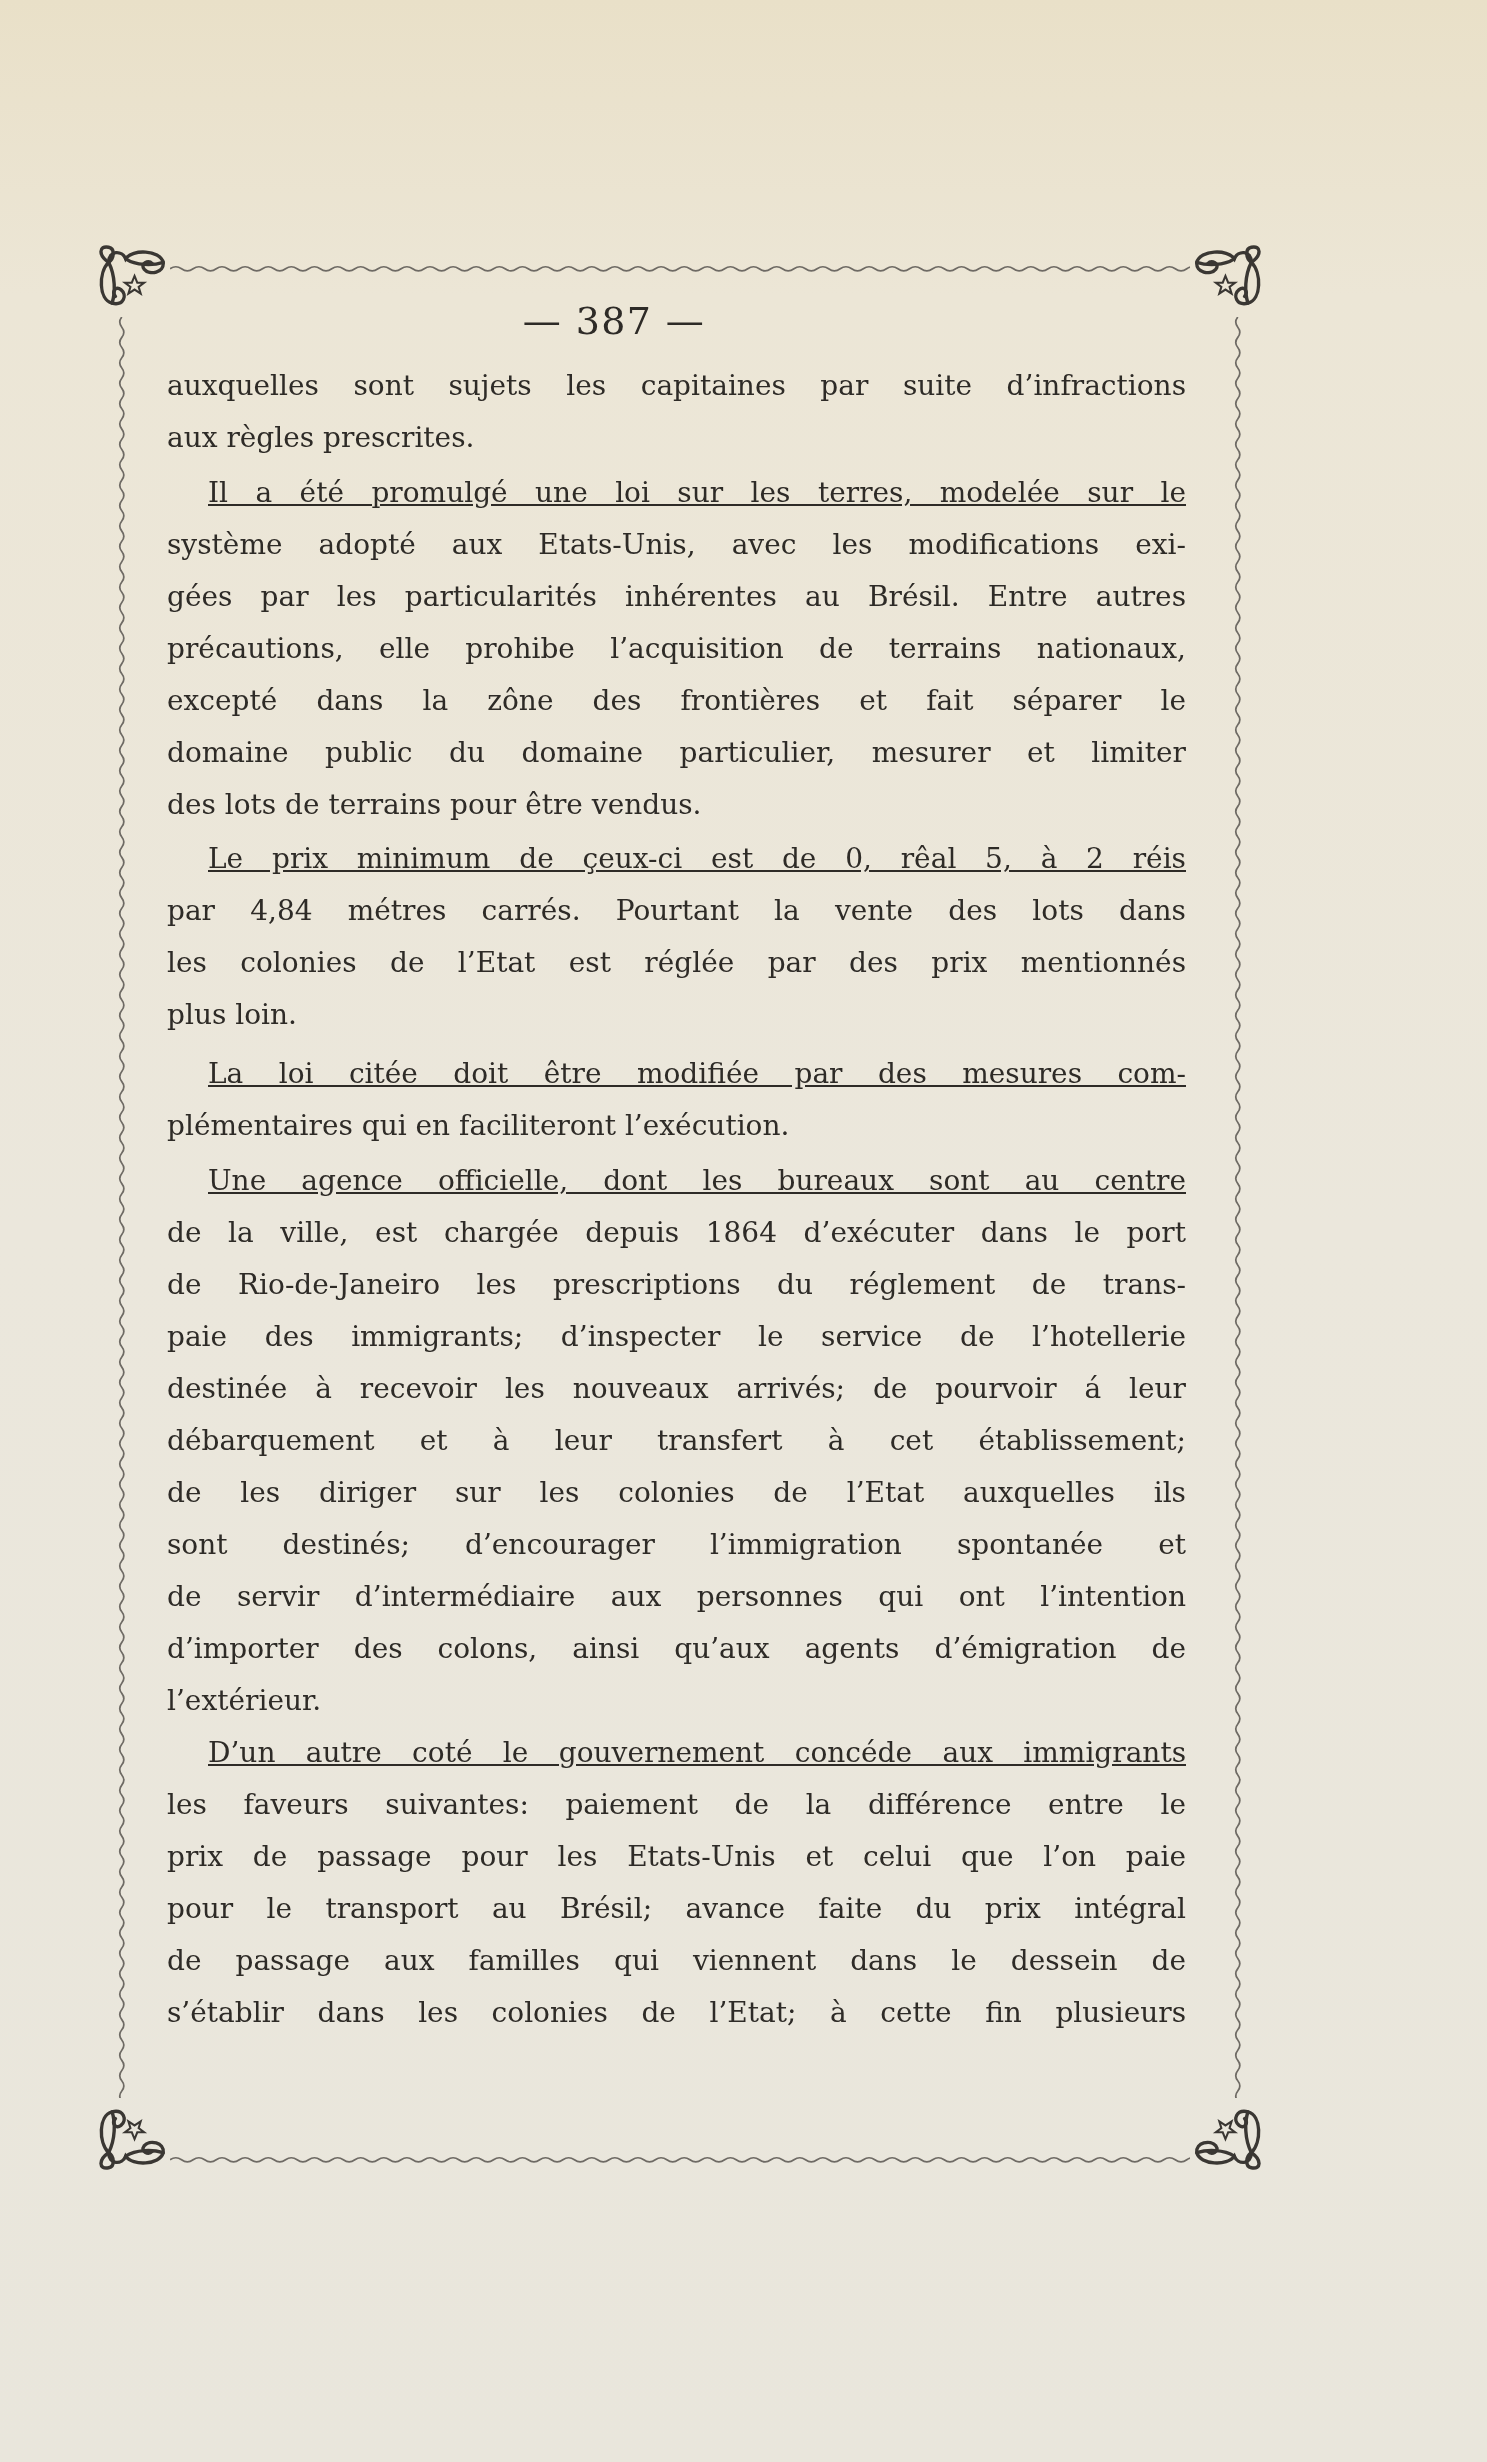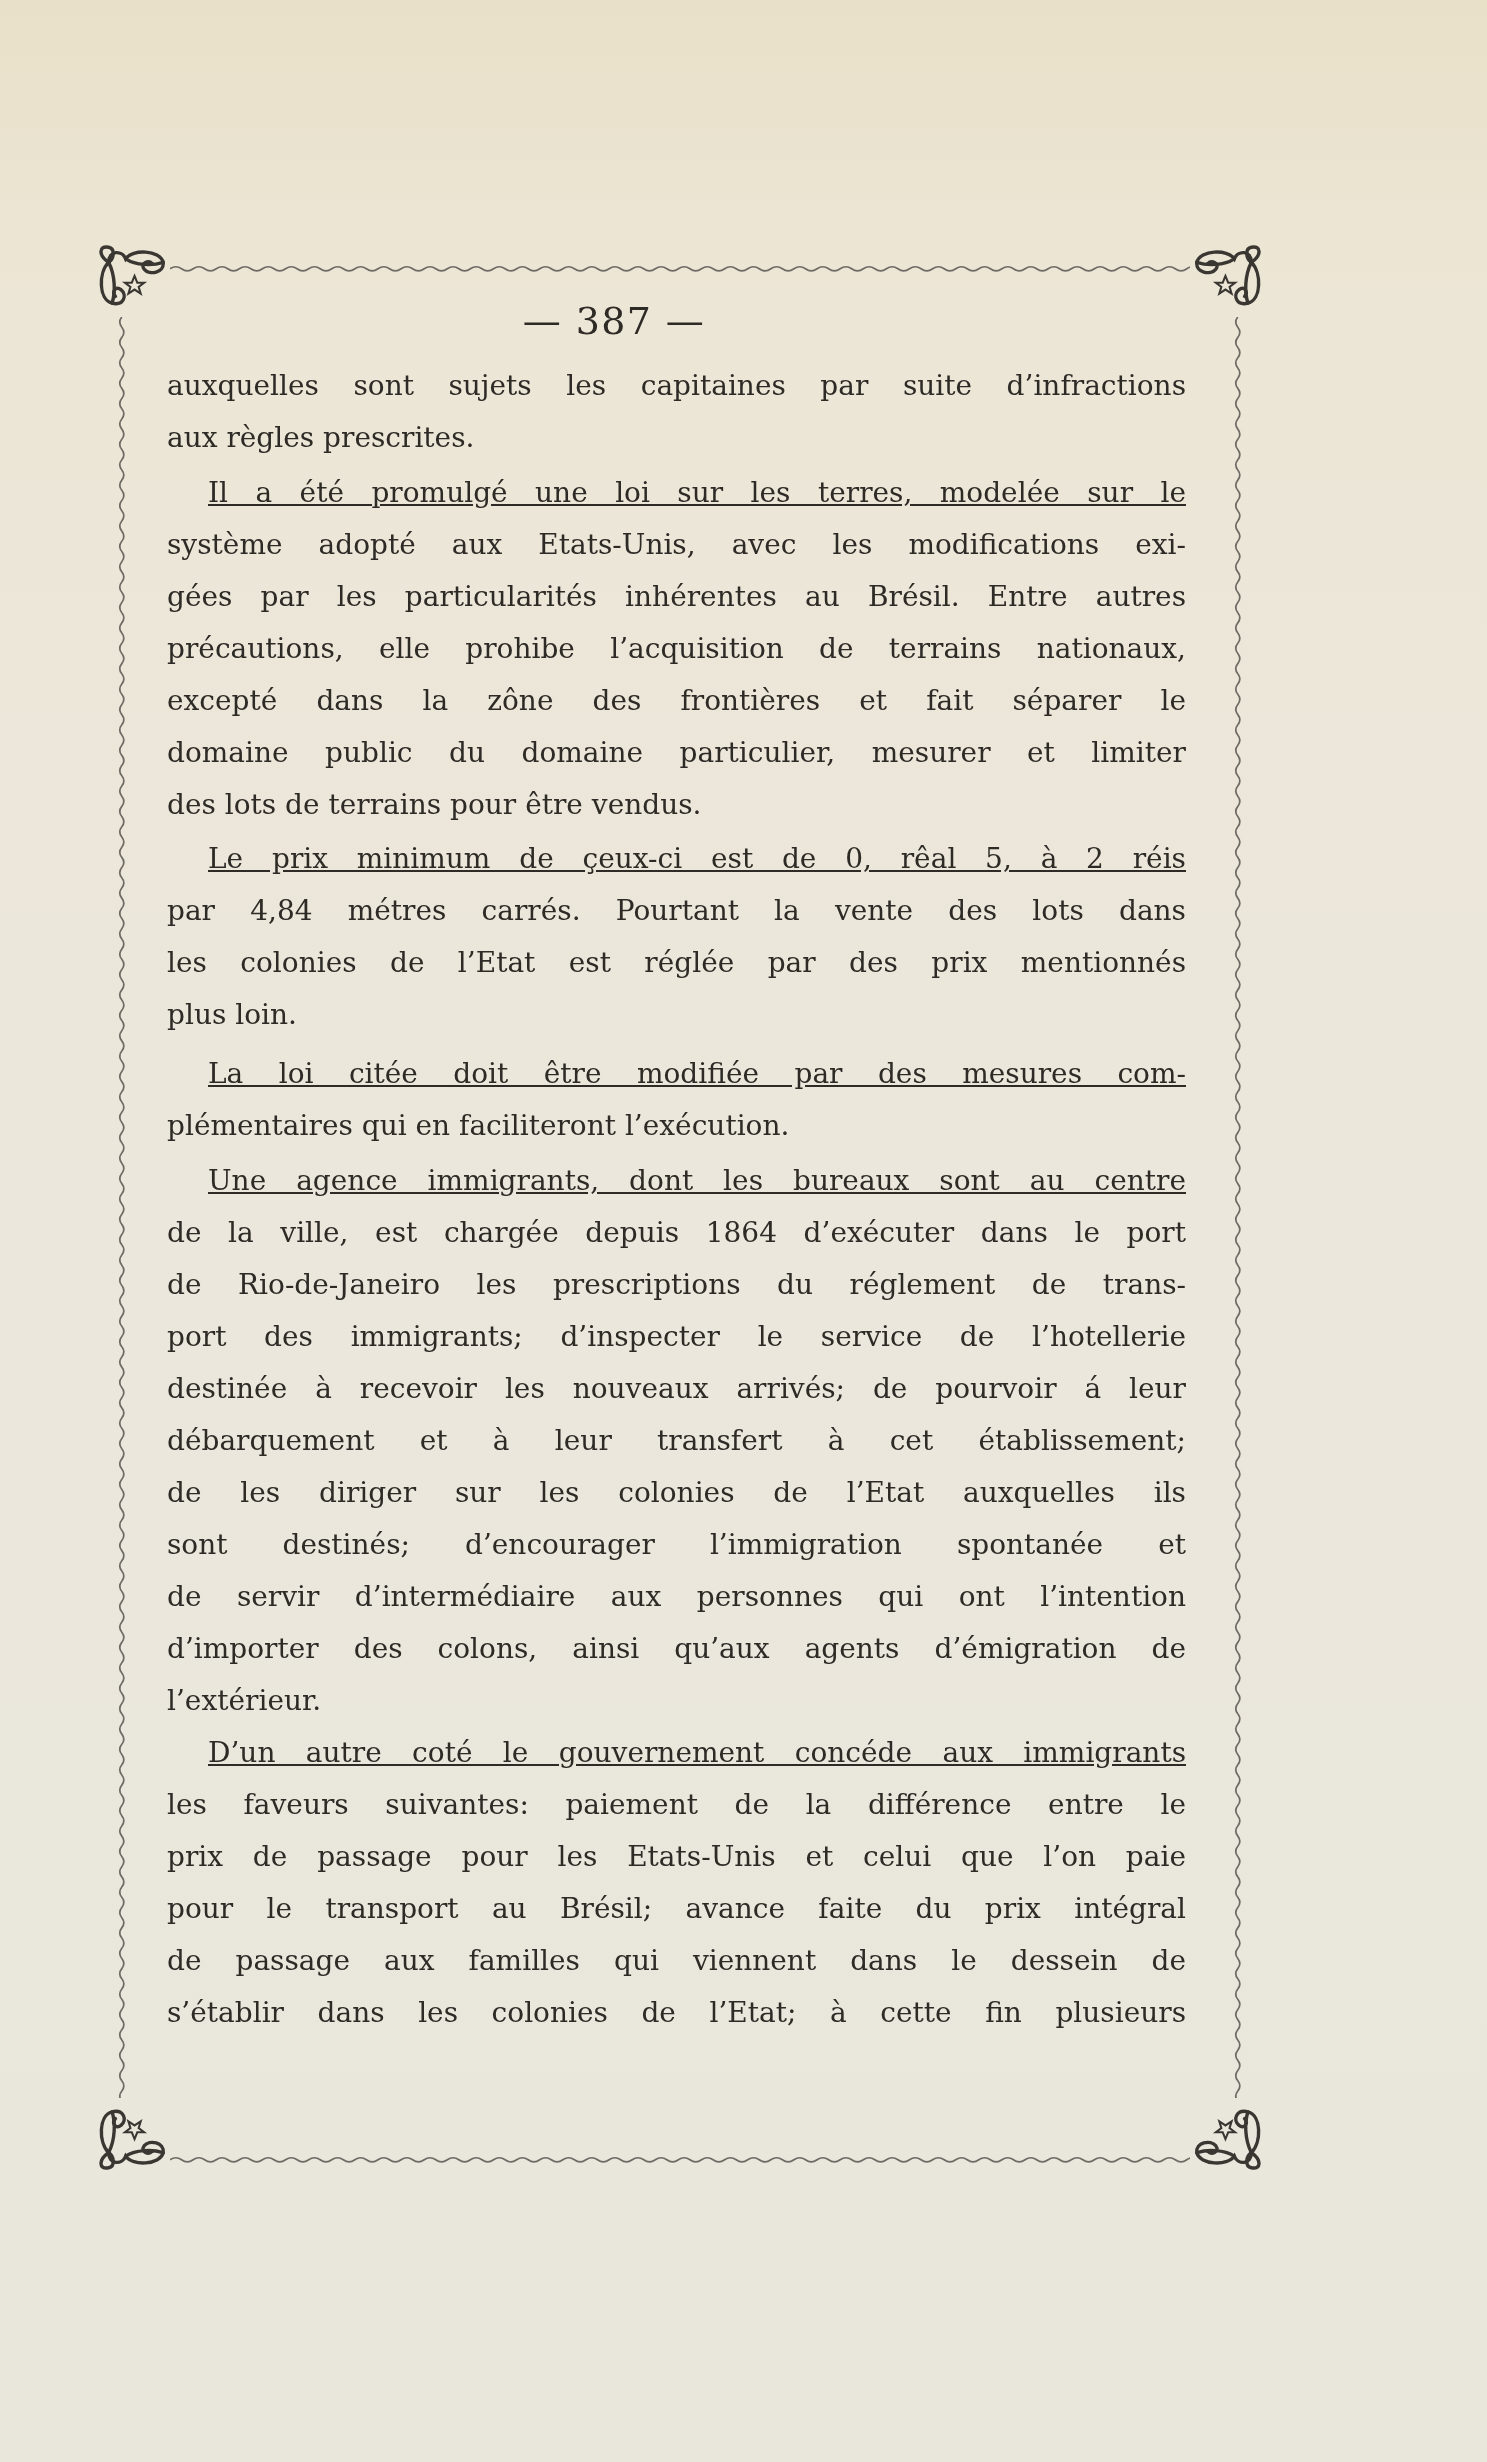--- a/index.html
+++ b/index.html
@@ -110,24 +110,24 @@
       <span class="line">les colonies de l’Etat est réglée par des prix mentionnés</span>
       <span class="line last">plus loin.</span>
     </div>
     <div class="para-gap"></div>
     <div>
       <span class="line indent">La loi citée doit être modifiée par des mesures com-</span>
       <span class="line last">plémentaires qui en faciliteront l’exécution.</span>
     </div>
     <div class="para-gap" style="height: 2.7px;"></div>
     <div>
-      <span class="line indent">Une agence immigrants, dont les bureaux sont au centre</span>
+      <span class="line indent">Une agence officielle, dont les bureaux sont au centre</span>
       <span class="line">de la ville, est chargée depuis 1864 d’exécuter dans le port</span>
       <span class="line">de Rio-de-Janeiro les prescriptions du réglement de trans-</span>
-      <span class="line">port des immigrants; d’inspecter le service de l’hotellerie</span>
+      <span class="line">paie des immigrants; d’inspecter le service de l’hotellerie</span>
       <span class="line">destinée à recevoir les nouveaux arrivés; de pourvoir á leur</span>
       <span class="line">débarquement et à leur transfert à cet établissement;</span>
       <span class="line">de les diriger sur les colonies de l’Etat auxquelles ils</span>
       <span class="line">sont destinés; d’encourager l’immigration spontanée et</span>
       <span class="line">de servir d’intermédiaire aux personnes qui ont l’intention</span>
       <span class="line">d’importer des colons, ainsi qu’aux agents d’émigration de</span>
       <span class="line last">l’extérieur.</span>
     </div>
     <div>
       <span class="line indent">D’un autre coté le gouvernement concéde aux immigrants</span>

